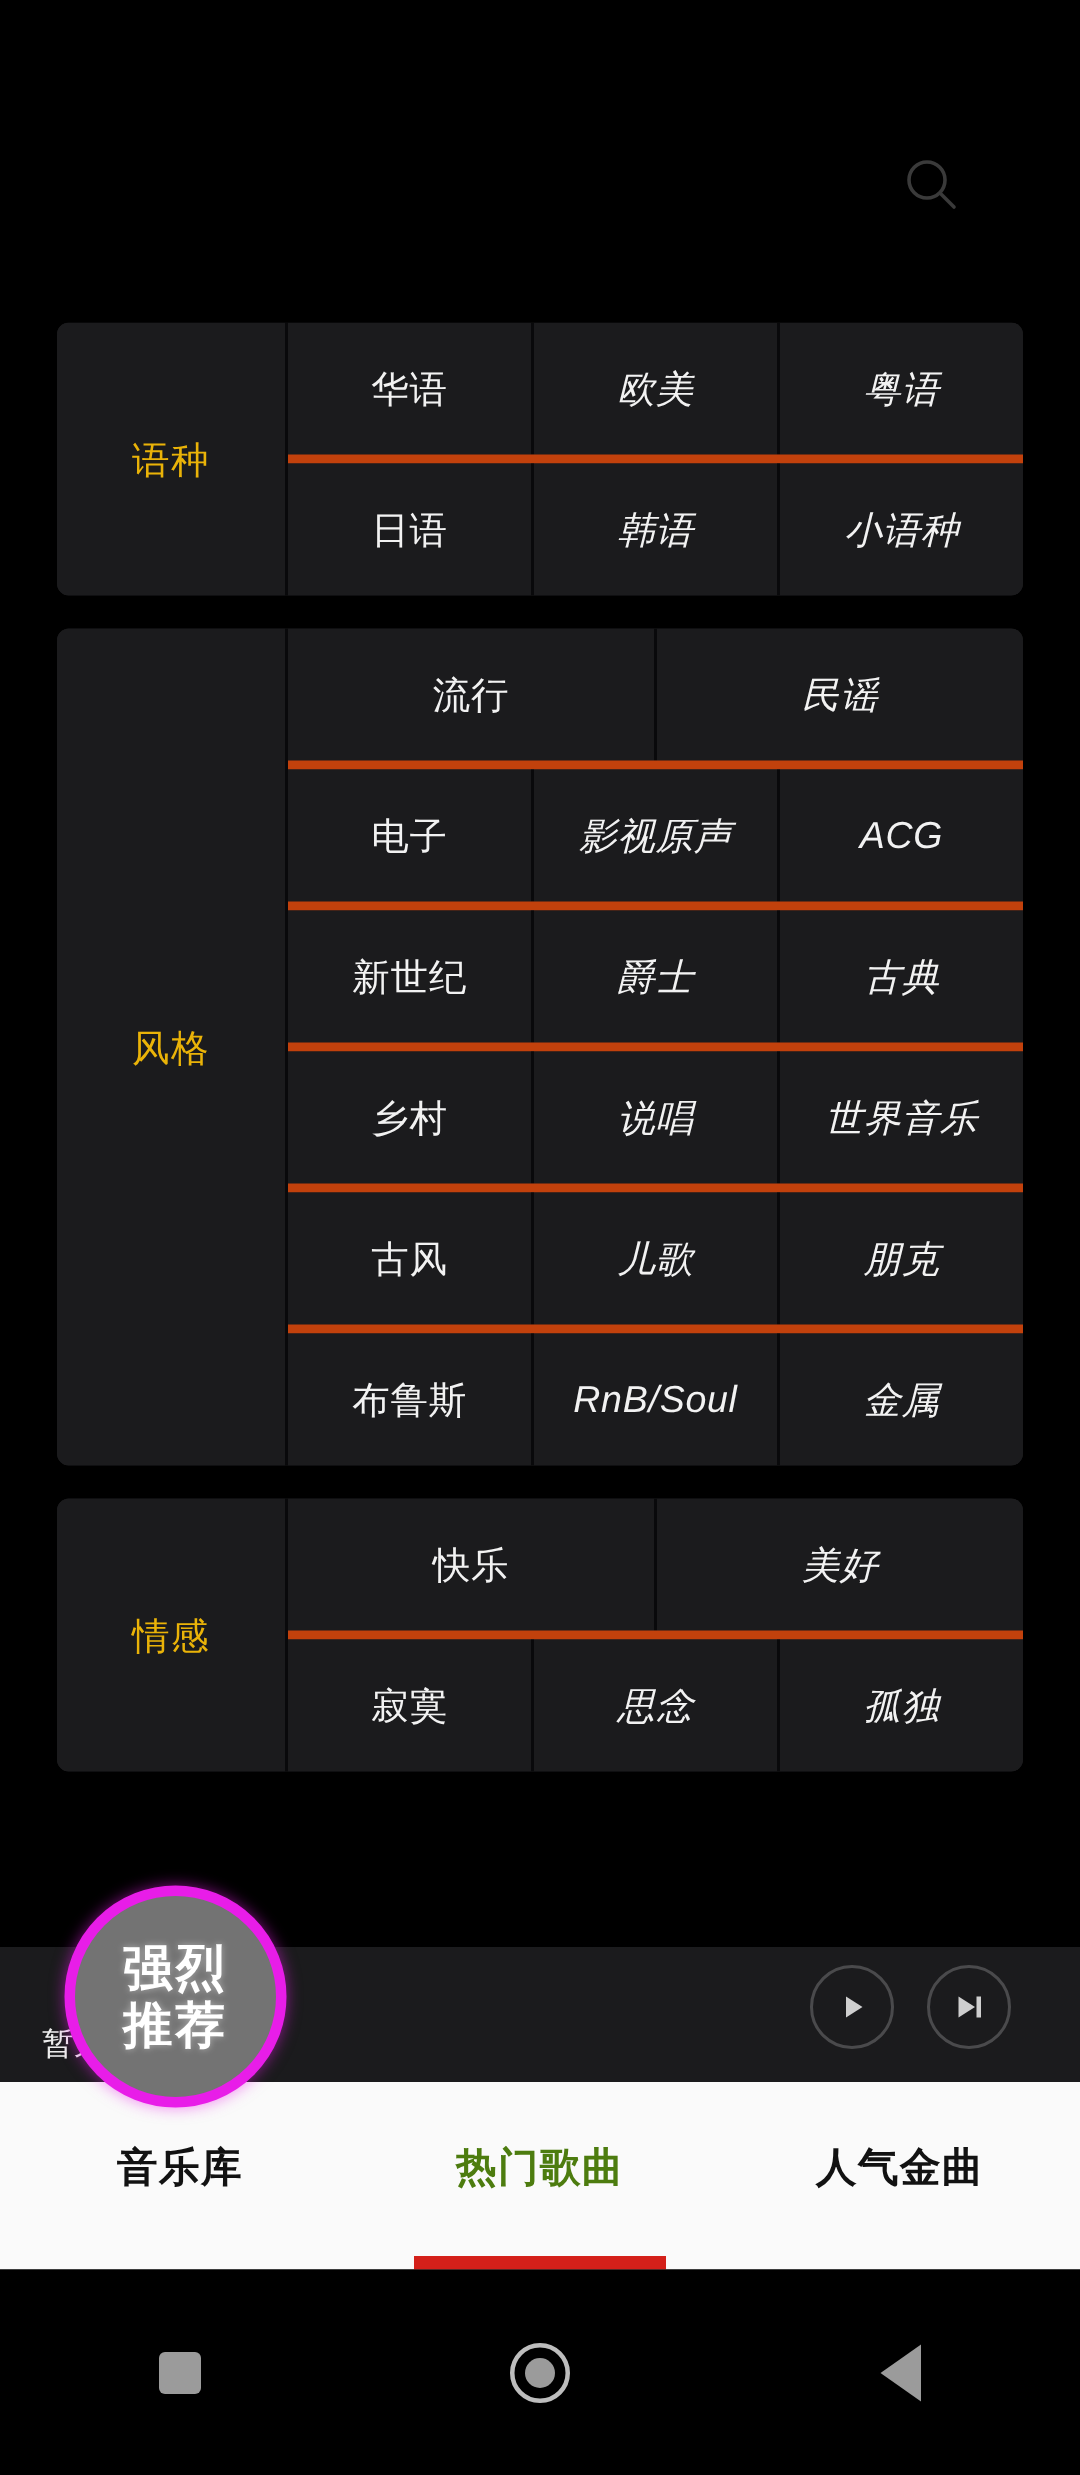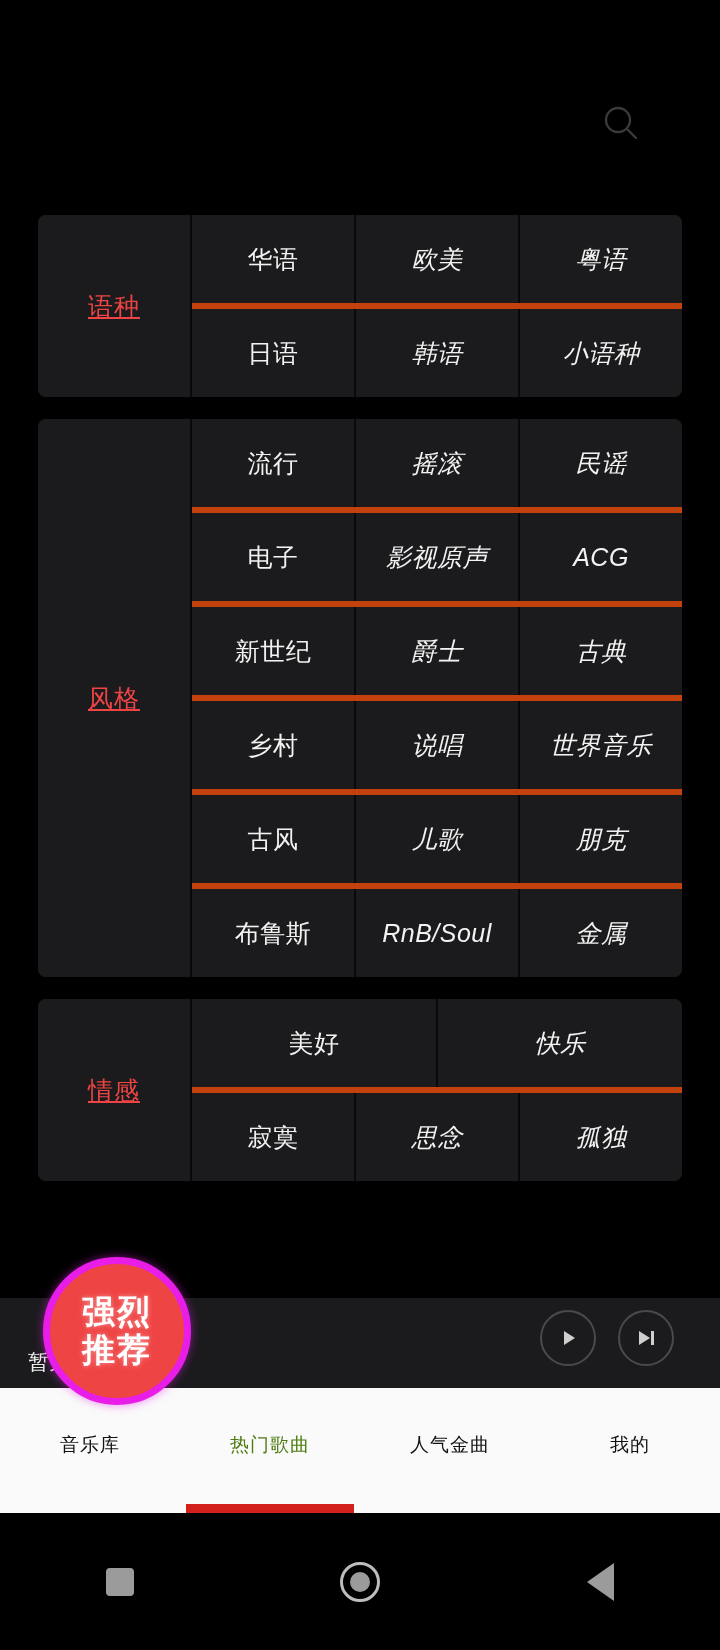--- a/index.html
+++ b/index.html
@@ -62,25 +62,24 @@
     flex-direction: row;
   }
   .cat-card + .cat-card { margin-top: 22px; }
 
   .cat-label {
     flex: 0 0 152px;
     width: 152px;
     display: flex;
     align-items: center;
     justify-content: center;
-    color: #ef4444;
+    color: #eab308;
     font-size: 25px;
     letter-spacing: 1px;
     background: #1b1b1d;
-    text-decoration: underline;
   }
 
   .cat-grid {
     flex: 1 1 auto;
     display: flex;
     flex-direction: column;
     border-left: 2px solid #09090b;
   }
   .cat-row {
     display: flex;
@@ -160,23 +159,24 @@
     flex: 1 1 0;
     height: 125px;
     position: relative;
     display: flex;
     align-items: center;
     justify-content: center;
     box-sizing: border-box;
     padding-bottom: 12px;
   }
   .tab-label {
-    font-size: 19px;
+    font-size: 27px;
     color: #121212;
     letter-spacing: 1px;
+    font-weight: bold;
   }
   .tab.active .tab-label {
     color: #4d7c0f;
   }
   .tab-underline {
     position: absolute;
     bottom: 0;
     left: 50%;
     transform: translateX(-50%);
     width: 168px;
@@ -236,21 +236,21 @@
   }
 
   
   .sticker {
     position: absolute;
     left: 43px;
     top: 1257px;
     width: 148px;
     height: 148px;
     border-radius: 50%;
-    background: #ef4444;
+    background: #737373;
     border: 7px solid #e81de8;
     box-sizing: border-box;
     display: flex;
     flex-direction: column;
     align-items: center;
     justify-content: center;
     z-index: 50;
     box-shadow: 0 0 10px rgba(232,29,232,0.55);
   }
   .sticker span {
@@ -295,21 +295,20 @@
           <div class="cat-cell">小语种</div>
         </div>
       </div>
     </div>
 
     <div class="cat-card">
       <div class="cat-label">风格</div>
       <div class="cat-grid">
         <div class="cat-row">
           <div class="cat-cell">流行</div>
-          <div class="cat-cell">摇滚</div>
           <div class="cat-cell">民谣</div>
         </div>
         <div class="cat-row">
           <div class="cat-cell">电子</div>
           <div class="cat-cell">影视原声</div>
           <div class="cat-cell">ACG</div>
         </div>
         <div class="cat-row">
           <div class="cat-cell">新世纪</div>
           <div class="cat-cell">爵士</div>
@@ -330,22 +329,22 @@
           <div class="cat-cell">RnB/Soul</div>
           <div class="cat-cell">金属</div>
         </div>
       </div>
     </div>
 
     <div class="cat-card">
       <div class="cat-label">情感</div>
       <div class="cat-grid">
         <div class="cat-row">
+          <div class="cat-cell">快乐</div>
           <div class="cat-cell">美好</div>
-          <div class="cat-cell">快乐</div>
         </div>
         <div class="cat-row">
           <div class="cat-cell">寂寞</div>
           <div class="cat-cell">思念</div>
           <div class="cat-cell">孤独</div>
         </div>
       </div>
     </div>
 
   </div>
@@ -377,24 +376,20 @@
 
     </div>
     <div class="tab active">
       <span class="tab-label">热门歌曲</span>
       <span class="tab-underline"></span>
     </div>
     <div class="tab">
       <span class="tab-label">人气金曲</span>
 
     </div>
-    <div class="tab">
-      <span class="tab-label">我的</span>
-
-    </div>
   </div>
 
   <div class="navbar">
     <div class="nav-btn">
       <span class="nav-square"></span>
     </div>
     <div class="nav-btn">
       <span class="nav-circle">
           <i></i>
         </span>

